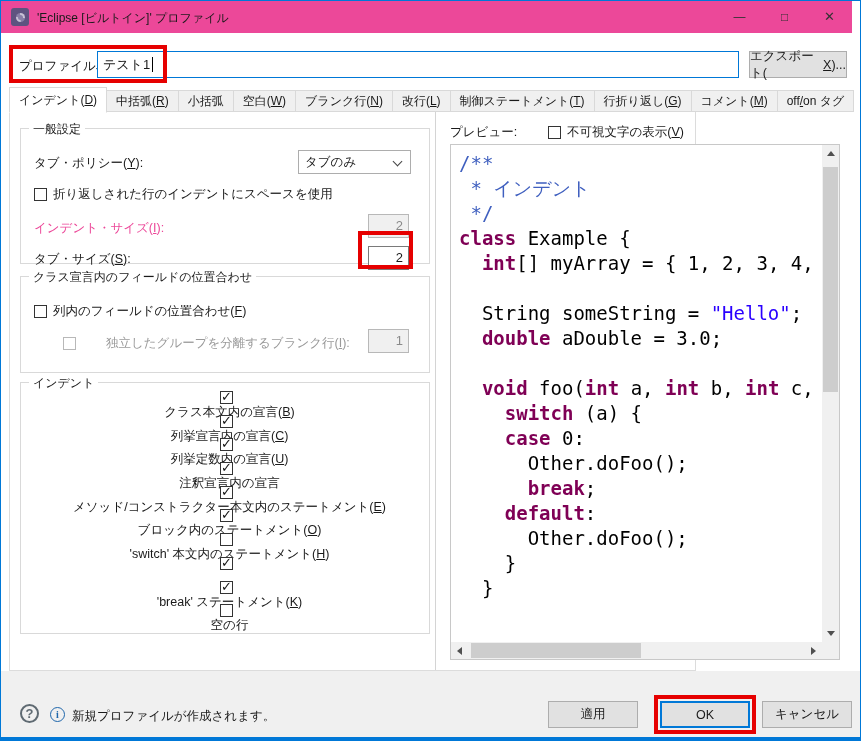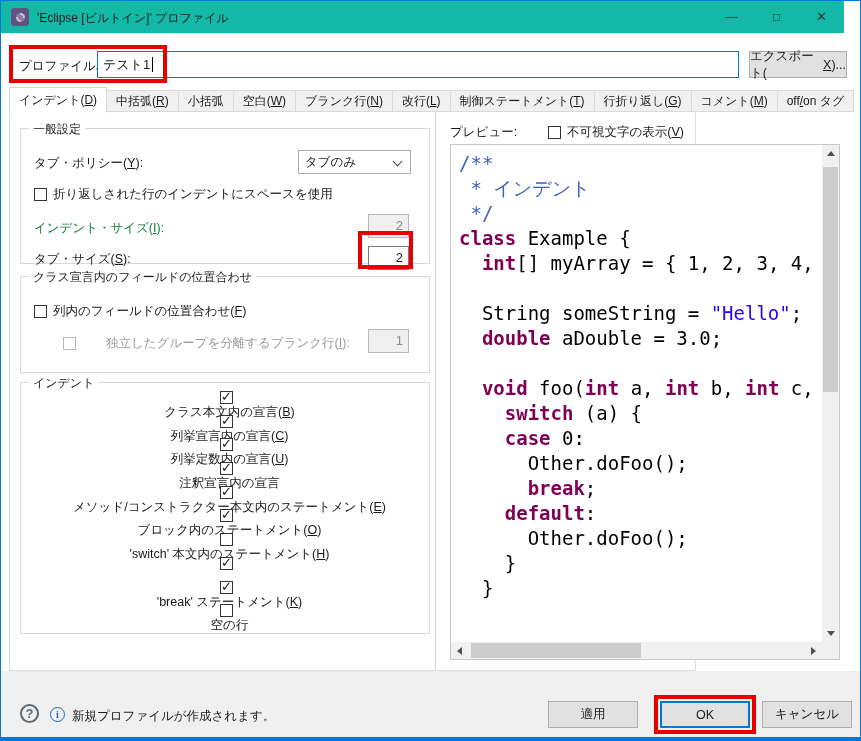--- a/index.html
+++ b/index.html
@@ -4,21 +4,21 @@
 <style>
   html,body{margin:0;padding:0;background:#cfcfcf;}
   *{box-sizing:border-box;}
   .window{
     position:relative;width:861px;height:741px;background:#ffffff;
     border:1px solid #0078d7;border-bottom:4px solid #0078d7;
     font-family:"Liberation Sans","DejaVu Sans",sans-serif;
     font-size:12.5px;color:#1a1a1a;overflow:hidden;
   }
   
-  .titlebar{position:absolute;top:0;left:0;right:16px;height:32px;background:#14b8a6;}
+  .titlebar{position:absolute;top:0;left:0;right:8px;height:32px;background:#ec4899;}
   .app-icon{position:absolute;left:10px;top:7px;width:18px;height:18px;background:#5f5380;border-radius:3px;display:flex;align-items:center;justify-content:center;}
   .gear{width:9px;height:9px;border:2px dashed #c9c3d6;border-radius:50%;background:#8a7fa8;}
   .title-text{position:absolute;left:36px;top:9px;font-size:12px;white-space:nowrap;}
   .win-controls{position:absolute;right:0;top:0;height:31px;display:flex;}
   .win-btn{width:45px;height:31px;display:flex;align-items:center;justify-content:center;font-size:12px;color:#333;}
   .win-btn.close{font-size:13px;}
   
   .profile-label{position:absolute;left:18px;top:57px;white-space:nowrap;}
   .profile-input{position:absolute;left:96px;top:50px;width:642px;height:27px;border:1px solid #0078d7;background:#fff;display:flex;align-items:center;padding-left:5px;font-size:13px;}
   .caret{display:inline-block;width:1px;height:15px;background:#000;margin-left:2px;}
@@ -30,21 +30,21 @@
   .tab.active{height:26px;line-height:24px;background:#fff;border:1px solid #d9d9d9;border-bottom:1px solid #fff;margin-bottom:-1px;z-index:4;}
   
   .content{position:absolute;left:8px;top:110px;width:687px;height:560px;background:#fff;border:1px solid #dcdcdc;}
   .vdivider{position:absolute;left:425px;top:0;bottom:0;width:1px;background:#d4d4d4;}
   .group{position:absolute;border:1px solid #d9d9d9;}
   .legend{position:absolute;top:-8px;left:8px;background:#fff;padding:0 4px;white-space:nowrap;font-size:12px;}
   .g1{left:10px;top:16px;width:410px;height:136px;}
   .g2{left:10px;top:164px;width:410px;height:97px;}
   .g3{left:10px;top:270px;width:410px;height:252px;}
   .flabel{position:absolute;white-space:nowrap;}
-  .flabel.disabled{color:#15803d;}
+  .flabel.disabled{color:#ec4899;}
   .dropdown{position:absolute;left:277px;top:21px;width:113px;height:24px;border:1px solid #adadad;background:#fff;display:flex;align-items:center;padding-left:6px;font-size:12.5px;}
   .chevron{position:absolute;right:9px;top:7px;width:7px;height:7px;border-right:1.5px solid #444;border-bottom:1.5px solid #444;transform:rotate(45deg);}
   .num-input{position:absolute;width:41px;height:24px;border:1px solid #7a7a7a;background:#fff;text-align:right;padding:3px 5px 0 0;font-size:13px;}
   .num-input.disabled{background:#f0f0f0;border:1px solid #b8b8b8;color:#8a8a8a;}
   .check-row{display:flex;align-items:center;white-space:nowrap;}
   .check-row.abs{position:absolute;}
   .cb{width:13px;height:13px;border:1px solid #333;background:#fff;margin-right:6px;flex:0 0 13px;position:relative;}
   .cb.checked::after{content:"✓";position:absolute;left:0px;top:-3px;font-size:13px;font-weight:bold;color:#111;}
   .cb.disabled{border-color:#b8b8b8;}
   .cb-label{white-space:nowrap;}

